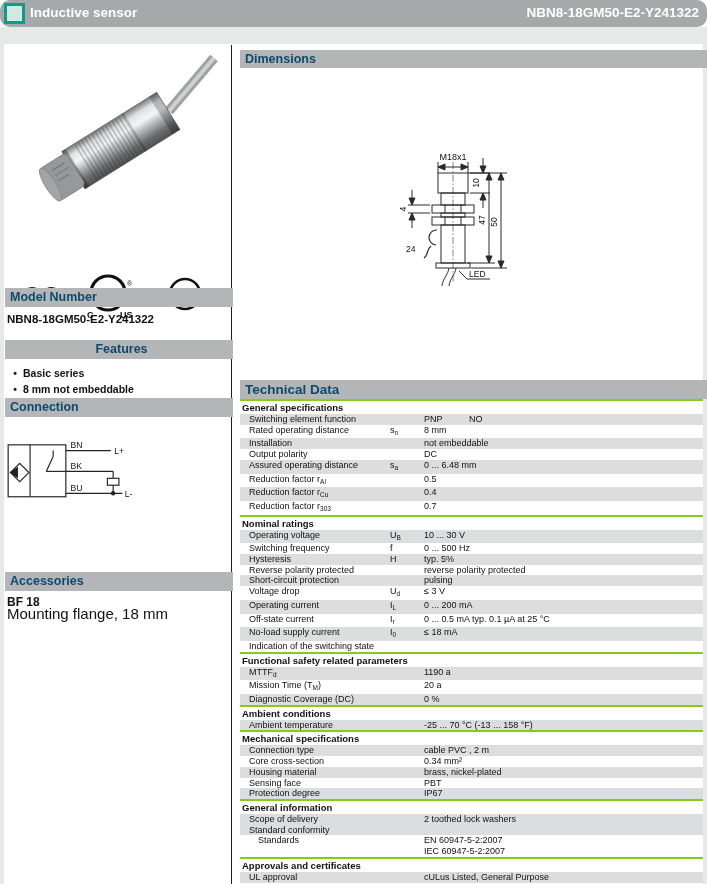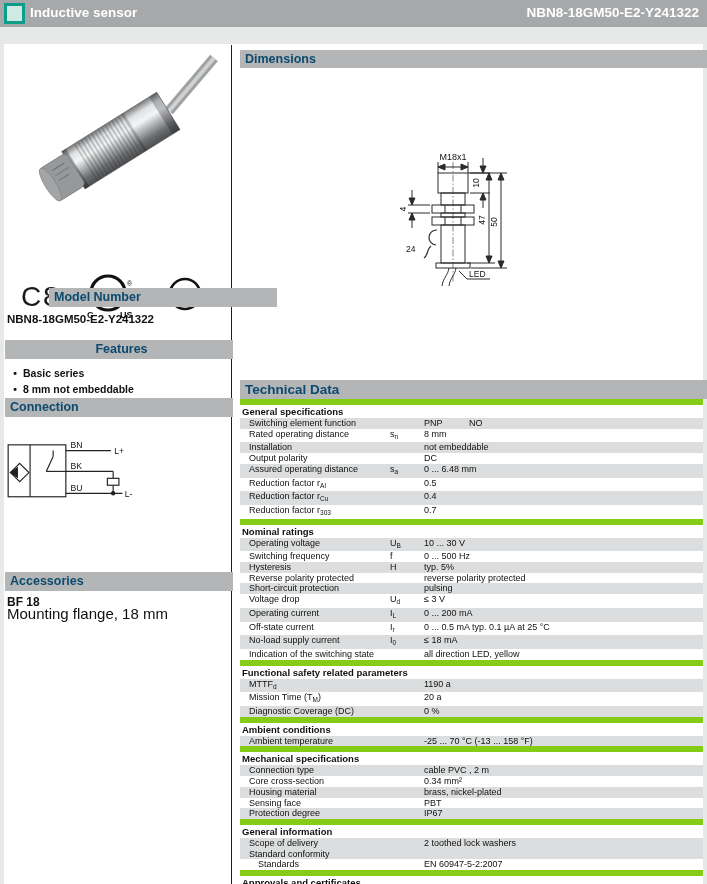--- a/index.html
+++ b/index.html
@@ -1,48 +1,48 @@
 <!DOCTYPE html>
 <html><head>
 <meta charset="utf-8">
 <style>
   html,body{margin:0;padding:0;}
   body{width:707px;height:884px;background:#ffffff;font-family:"Liberation Sans",sans-serif;color:#111;position:relative;overflow:hidden;}
   .edge{position:absolute;background:#e7e8e8;}
   
-  .tophdr{position:absolute;left:0;top:0;width:707px;height:27px;background:#a6a8aa;}
+  .tophdr{position:absolute;left:0;top:0;width:707px;height:27px;background:#a6a8aa;border-radius:10px;}
   .tophdr .sq{position:absolute;left:4px;top:3px;width:15px;height:15px;background:#cfe9e3;border:3px solid #0e9c8b;}
   .tophdr .ttl{position:absolute;left:30px;top:5px;font-size:13.5px;font-weight:bold;color:#fff;}
   .tophdr .mdl{position:absolute;right:8px;top:5px;font-size:13.5px;font-weight:bold;color:#fff;}
   
   .leftcol{position:absolute;left:5px;top:45px;width:223px;height:839px;}
   .rightcol{position:absolute;left:240px;top:45px;width:463px;height:839px;}
   .divider{position:absolute;left:231px;top:45px;width:1px;height:839px;background:#1f1f1f;}
   .bar{background:#b3b5b7;font-weight:bold;color:#0c4a6e;height:19px;line-height:19px;padding-left:5px;font-size:12.5px;}
   
   .photo{position:absolute;left:4px;top:8px;}
   .logos{position:absolute;left:16px;top:228px;width:200px;display:flex;align-items:center;gap:20px;}
-  .mnbar{position:absolute;left:0;top:243px;width:223px;margin-left:44px;}
+  .mnbar{position:absolute;left:0;top:243px;width:223px;}
   .mnval{position:absolute;left:2px;top:268px;font-size:11.5px;font-weight:bold;}
   .ftbar{position:absolute;left:0;top:295px;width:223px;text-align:center;}
   .feats{position:absolute;left:2px;top:320px;}
   .feat{display:flex;font-size:10.5px;font-weight:bold;line-height:16px;}
   .feat .blt{width:16px;text-align:center;}
   .cnbar{position:absolute;left:0;top:353px;width:223px;}
   .connsvg{position:absolute;left:2px;top:395px;}
   .acbar{position:absolute;left:0;top:527px;width:223px;}
   .accs{position:absolute;left:2px;top:551px;}
   .acc-name{font-size:12px;font-weight:bold;line-height:12px;}
   .acc-desc{font-size:15px;line-height:11px;}
   
   .dimbar{position:absolute;left:0;top:5px;width:463px;height:18px;line-height:18px;}
   .dimsvg{position:absolute;left:0;top:25px;}
   .tdbar{position:absolute;left:0;top:335px;width:463px;font-size:13.5px;}
   .techtbl{position:absolute;left:0;top:354px;width:463px;}
-  .tsec{border-top:6px solid #84cc16;font-weight:bold;font-size:9.5px;line-height:11px;padding:1px 0 1px 2px;}
+  .tsec{border-top:2px solid #84cc16;font-weight:bold;font-size:9.5px;line-height:11px;padding:1px 0 1px 2px;}
   .trow{display:flex;font-size:9px;line-height:10.7px;align-items:flex-start;}
   .trow.shade{background:#dcddde;}
   .tlabel{flex:0 0 150px;box-sizing:border-box;padding-left:9px;}
   .tlabel.ind{padding-left:18px;}
   .tsym{flex:0 0 34px;}
   .tval{flex:1;padding-right:4px;}
   .sub{font-size:6.5px;vertical-align:-2px;}
   .v1{display:inline-block;min-width:45px;}
   svg text{font-family:"Liberation Sans",sans-serif;}
 </style>
@@ -348,23 +348,20 @@
       <div class="trow shade">
         <div class="tlabel">No-load supply current</div>
         <div class="tsym">I<span class="sub">0</span></div>
         <div class="tval">
           <div>≤ 18 mA</div>
         </div>
       </div>
       <div class="trow">
         <div class="tlabel">Indication of the switching state</div>
         <div class="tsym"></div>
-        <div class="tval">
-          <div>all direction LED, yellow</div>
-        </div>
       </div>
       <div class="tsec">Functional safety related parameters</div>
       <div class="trow shade">
         <div class="tlabel">MTTF<span class="sub">d</span></div>
         <div class="tsym"></div>
         <div class="tval">
           <div>1190 a</div>
         </div>
       </div>
       <div class="trow">
@@ -436,20 +433,21 @@
       <div class="trow shade">
         <div class="tlabel">Standard conformity</div>
         <div class="tsym"></div>
         <div class="tval"></div>
       </div>
       <div class="trow">
         <div class="tlabel ind">Standards</div>
         <div class="tsym"></div>
         <div class="tval">
           <div>EN 60947-5-2:2007</div>
+          <div>IEC 60947-5-2:2007</div>
         </div>
       </div>
       <div class="tsec">Approvals and certificates</div>
       <div class="trow shade">
         <div class="tlabel">UL approval</div>
         <div class="tsym"></div>
         <div class="tval">
           <div>cULus Listed, General Purpose</div>
         </div>
       </div>

